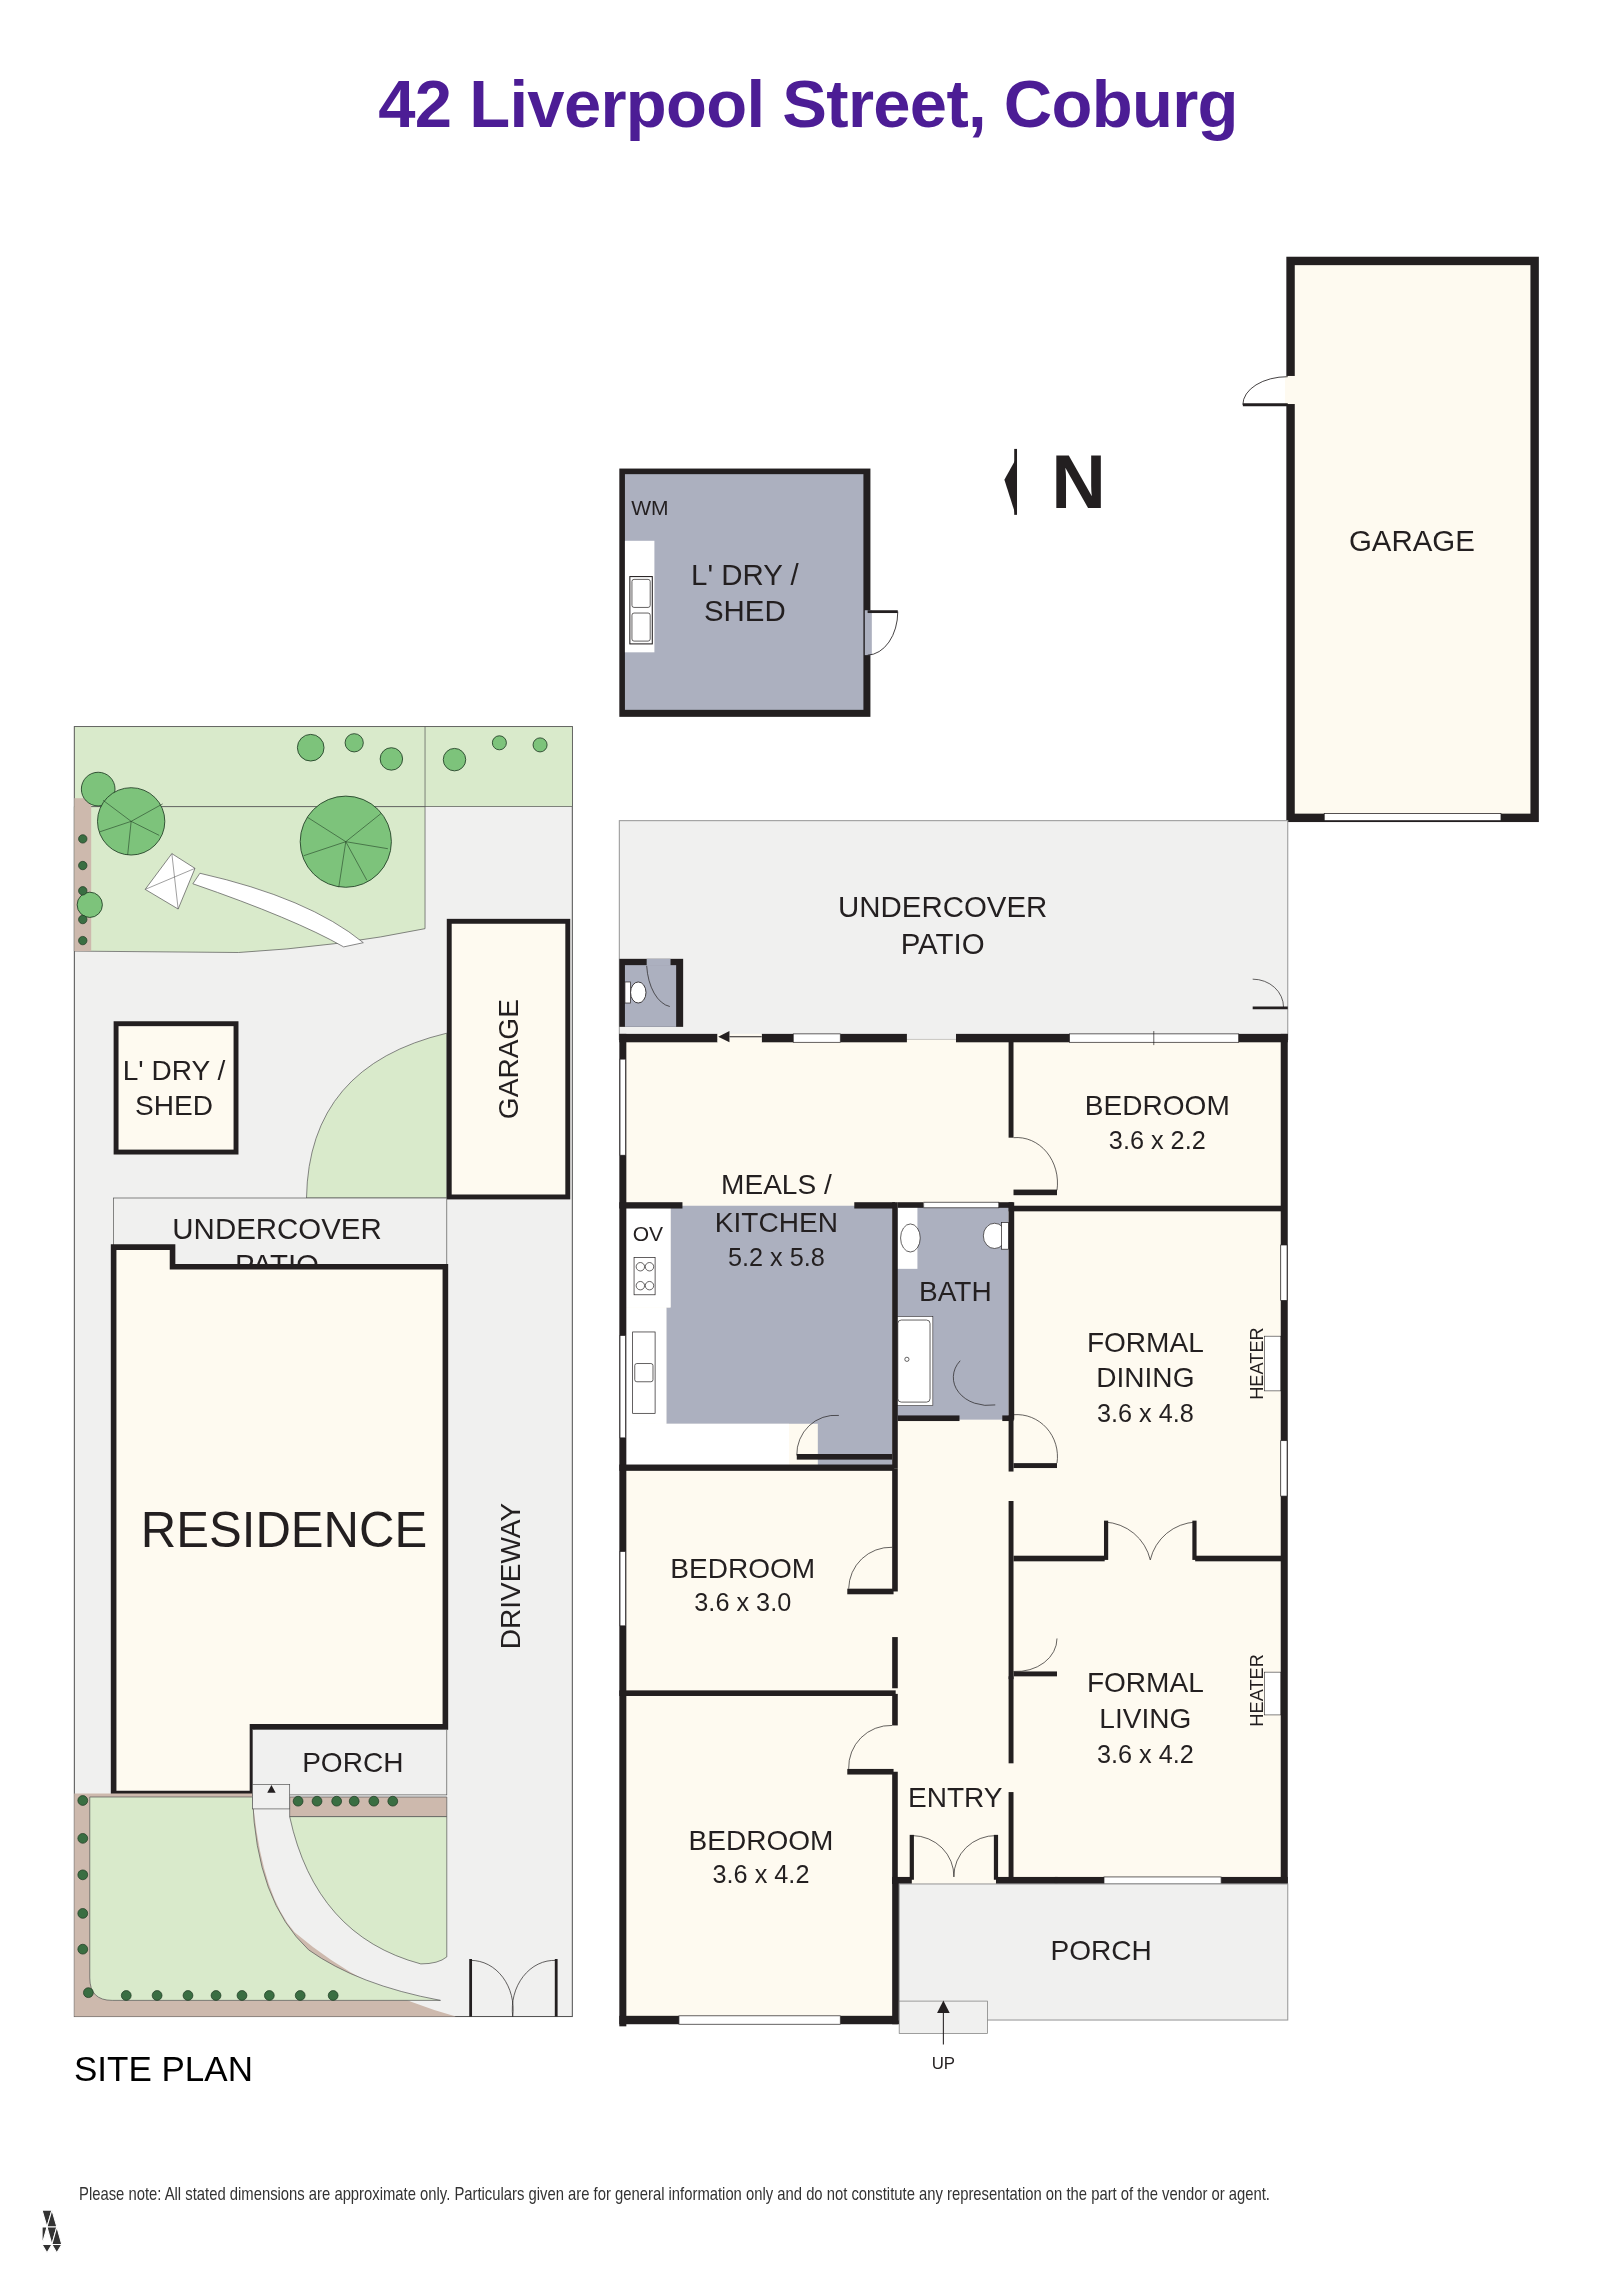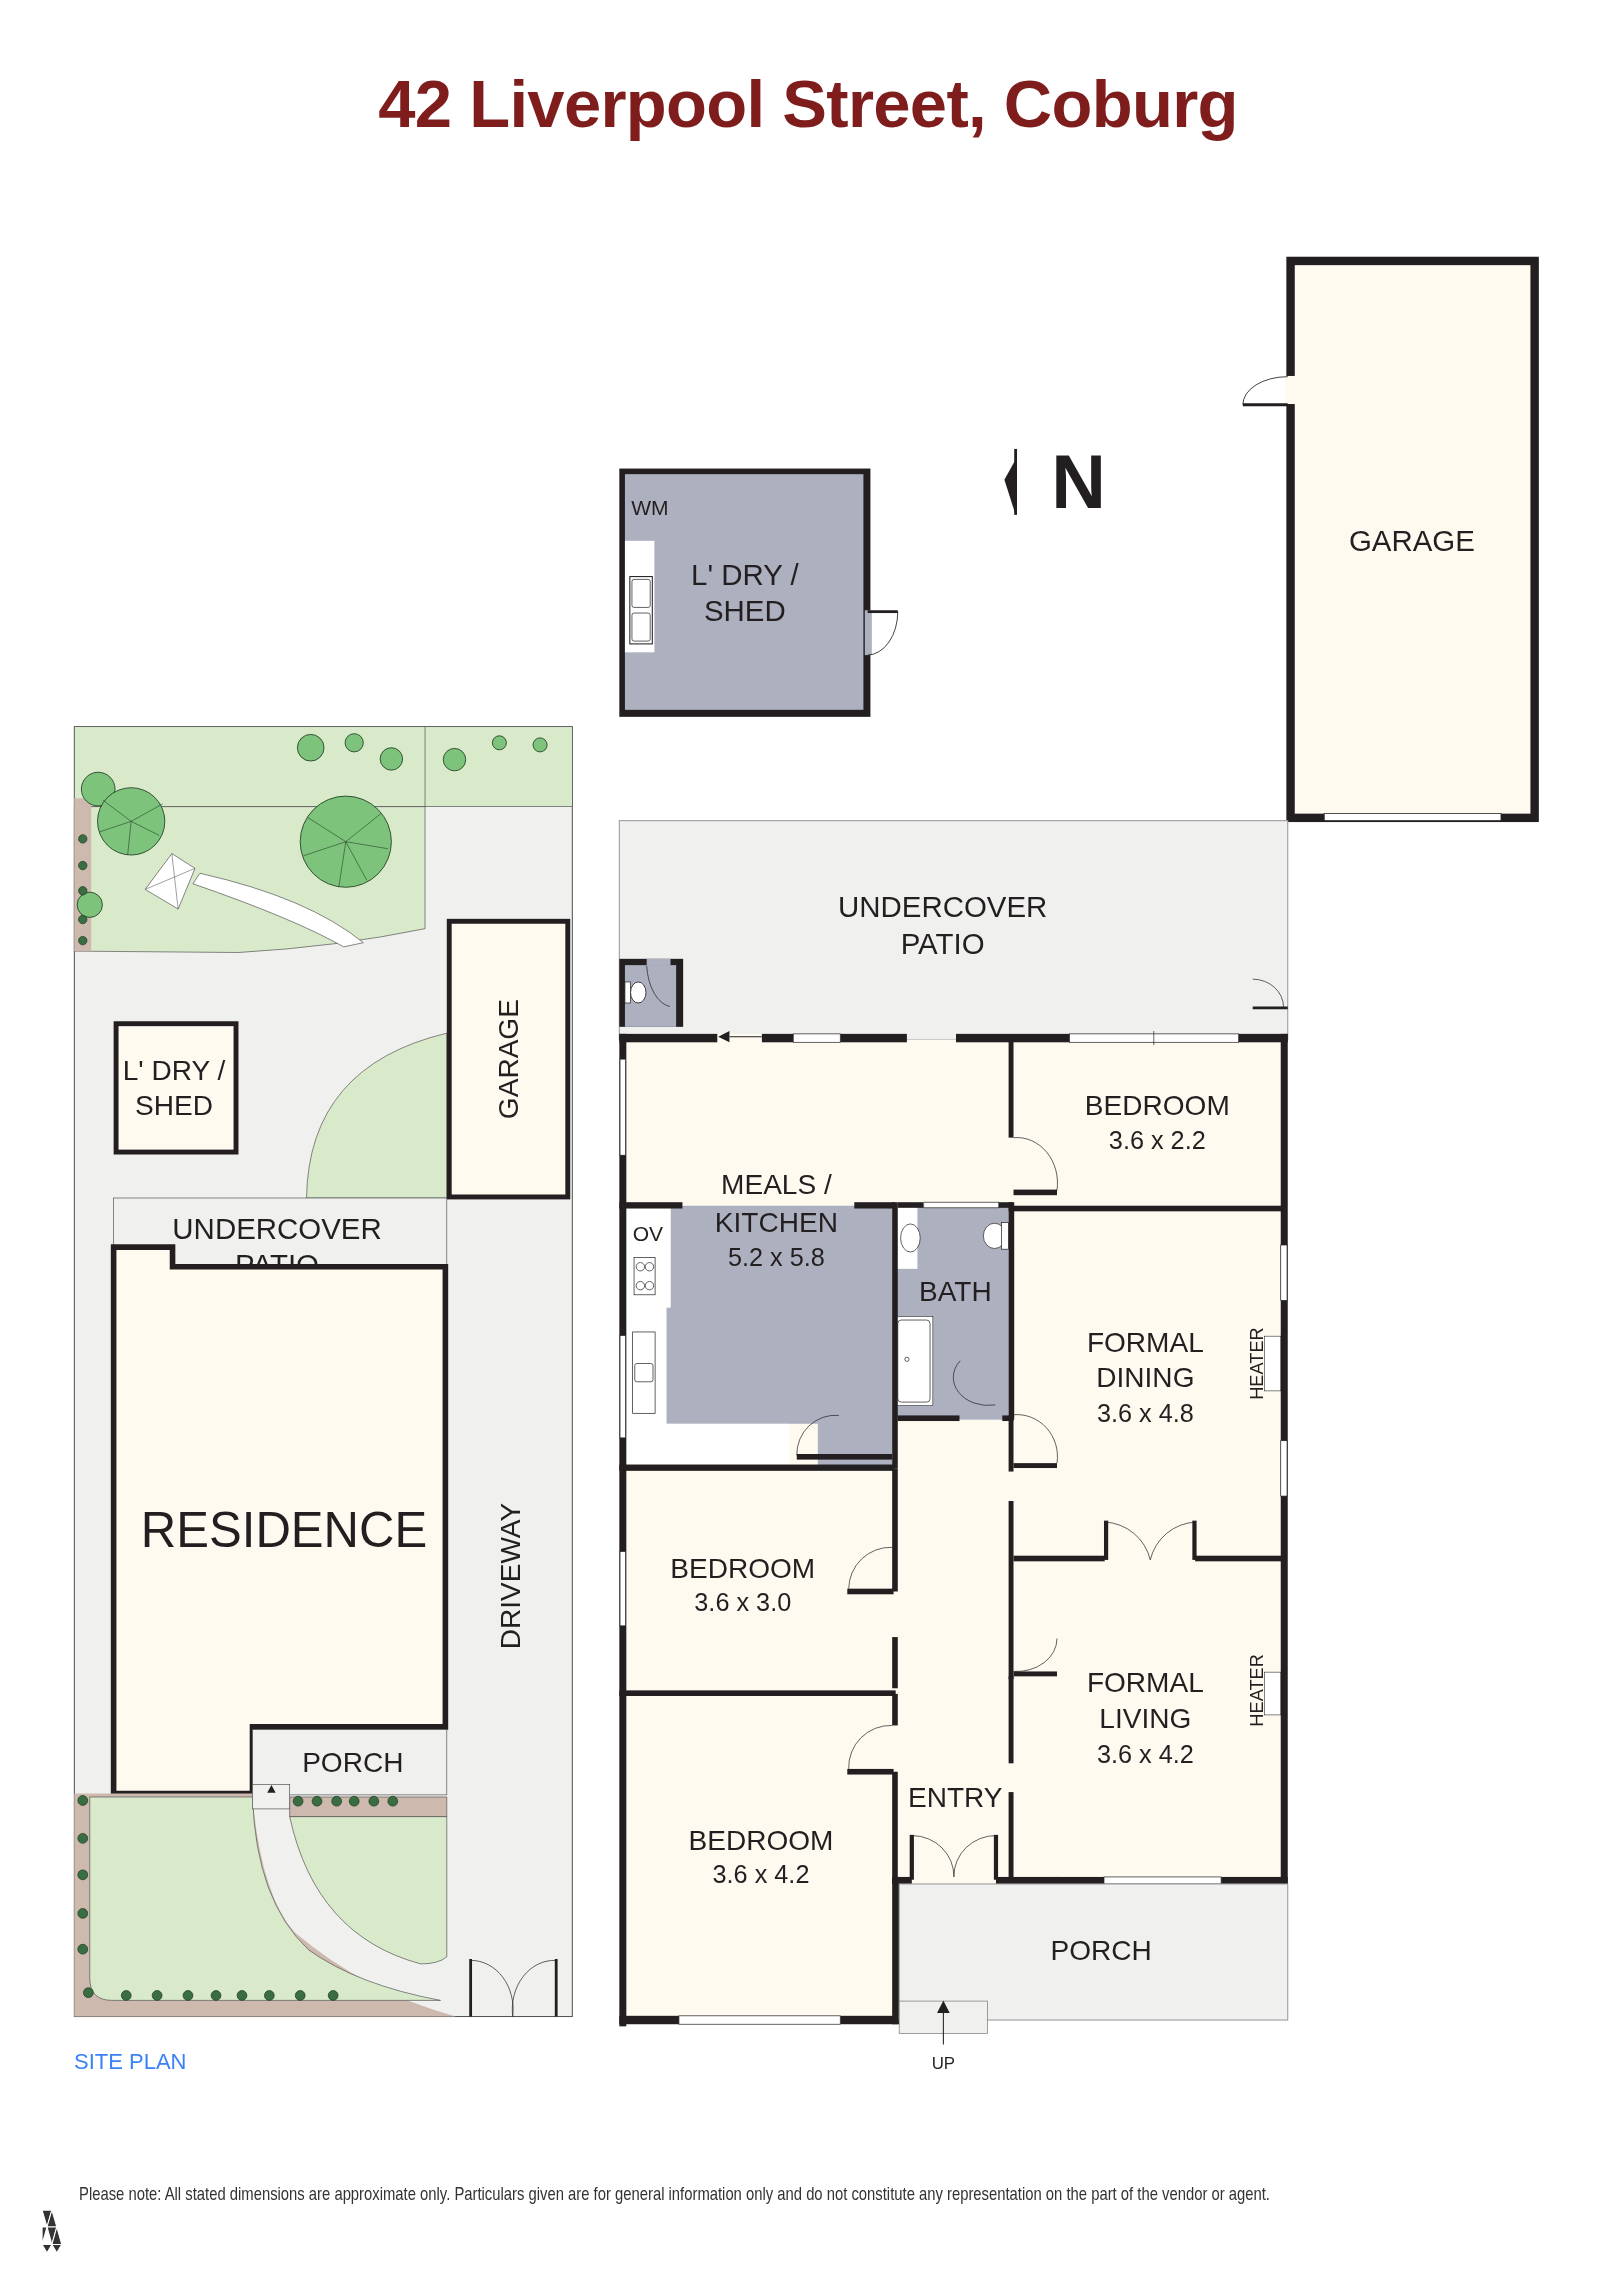--- a/index.html
+++ b/index.html
@@ -1,21 +1,21 @@
 <!DOCTYPE html>
 <html style="font-size:11.2px"><head>
 <meta charset="utf-8">
 <style>
   html, body { margin:0; padding:0; background:#ffffff; }
   body { width:1616px; height:2295px; position:relative; overflow:hidden; font-family:"Liberation Sans", sans-serif; color:#231f20; }
   svg { position:absolute; left:0; top:0; }
   .lbl { font-family:"Liberation Sans", sans-serif; fill:#231f20; }
-  .title { position:absolute; left:0; width:1616px; top:65px; text-align:center; font-weight:bold; font-size:67px; color:#7f1d1d; letter-spacing:-0.7px; }
+  .title { position:absolute; left:0; width:1616px; top:65px; text-align:center; font-weight:bold; font-size:67px; color:#4c1d95; letter-spacing:-0.7px; }
   .disclaimer { position:absolute; left:79px; top:2183px; font-size:19px; color:#333; transform:scaleX(0.78); transform-origin:left top; white-space:nowrap; }
-  .siteplan { position:absolute; left:74px; top:2049px; font-size:22px; color:#3b82f6; }
+  .siteplan { position:absolute; left:74px; top:2049px; font-size:35px; color:#000000; }
 </style>
 </head>
 <body>
 
 <div class="title">42 Liverpool Street, Coburg</div>
 
 <svg width="1616" height="2295" viewBox="0 0 2304 3272" xmlns="http://www.w3.org/2000/svg">
   <defs>
     <g id="tree-lines">
       <line x1="0" y1="0" x2="0" y2="-1" stroke="#1e3a22" stroke-width="0.02"></line>

